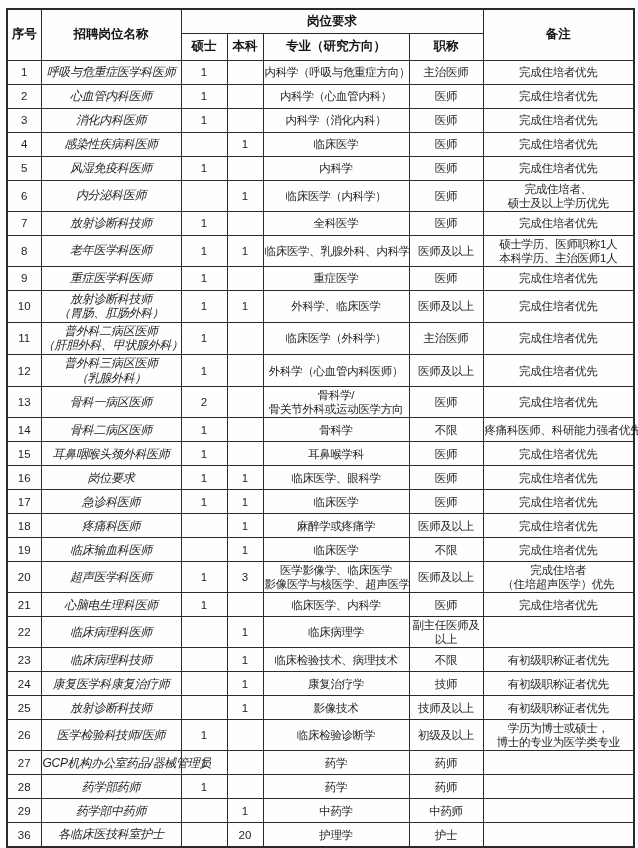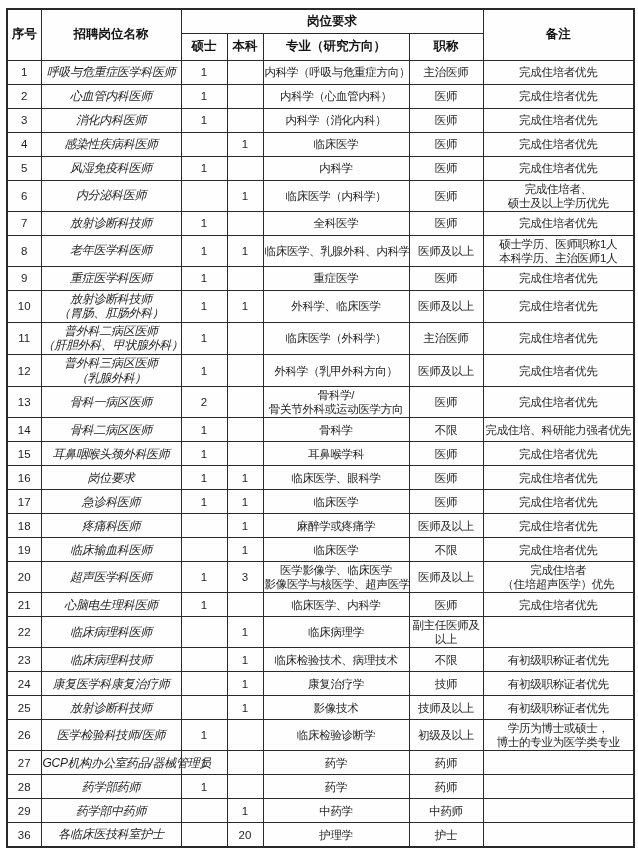--- a/index.html
+++ b/index.html
@@ -193,42 +193,42 @@
     <td class="cell-major">临床医学（外科学）</td>
     <td class="cell-title">主治医师</td>
     <td class="cell-remark">完成住培者优先</td>
   </tr>
         <tr>
     <td class="cell-no">12</td>
     <td class="cell-name">普外科三病区医师
 （乳腺外科）</td>
     <td class="cell-master req-divider">1</td>
     <td class="cell-bachelor"></td>
-    <td class="cell-major">外科学（乳甲外科方向）</td>
+    <td class="cell-major">外科学（心血管内科医师）</td>
     <td class="cell-title">医师及以上</td>
     <td class="cell-remark">完成住培者优先</td>
   </tr>
         <tr>
     <td class="cell-no">13</td>
     <td class="cell-name">骨科一病区医师</td>
     <td class="cell-master req-divider">2</td>
     <td class="cell-bachelor"></td>
     <td class="cell-major">骨科学/
 骨关节外科或运动医学方向</td>
     <td class="cell-title">医师</td>
     <td class="cell-remark">完成住培者优先</td>
   </tr>
         <tr>
     <td class="cell-no">14</td>
     <td class="cell-name">骨科二病区医师</td>
     <td class="cell-master req-divider">1</td>
     <td class="cell-bachelor"></td>
     <td class="cell-major">骨科学</td>
     <td class="cell-title">不限</td>
-    <td class="cell-remark">完成住培、科研能力强者优先</td>
+    <td class="cell-remark">疼痛科医师、科研能力强者优先</td>
   </tr>
         <tr>
     <td class="cell-no">15</td>
     <td class="cell-name">耳鼻咽喉头颈外科医师</td>
     <td class="cell-master req-divider">1</td>
     <td class="cell-bachelor"></td>
     <td class="cell-major">耳鼻喉学科</td>
     <td class="cell-title">医师</td>
     <td class="cell-remark">完成住培者优先</td>
   </tr>

